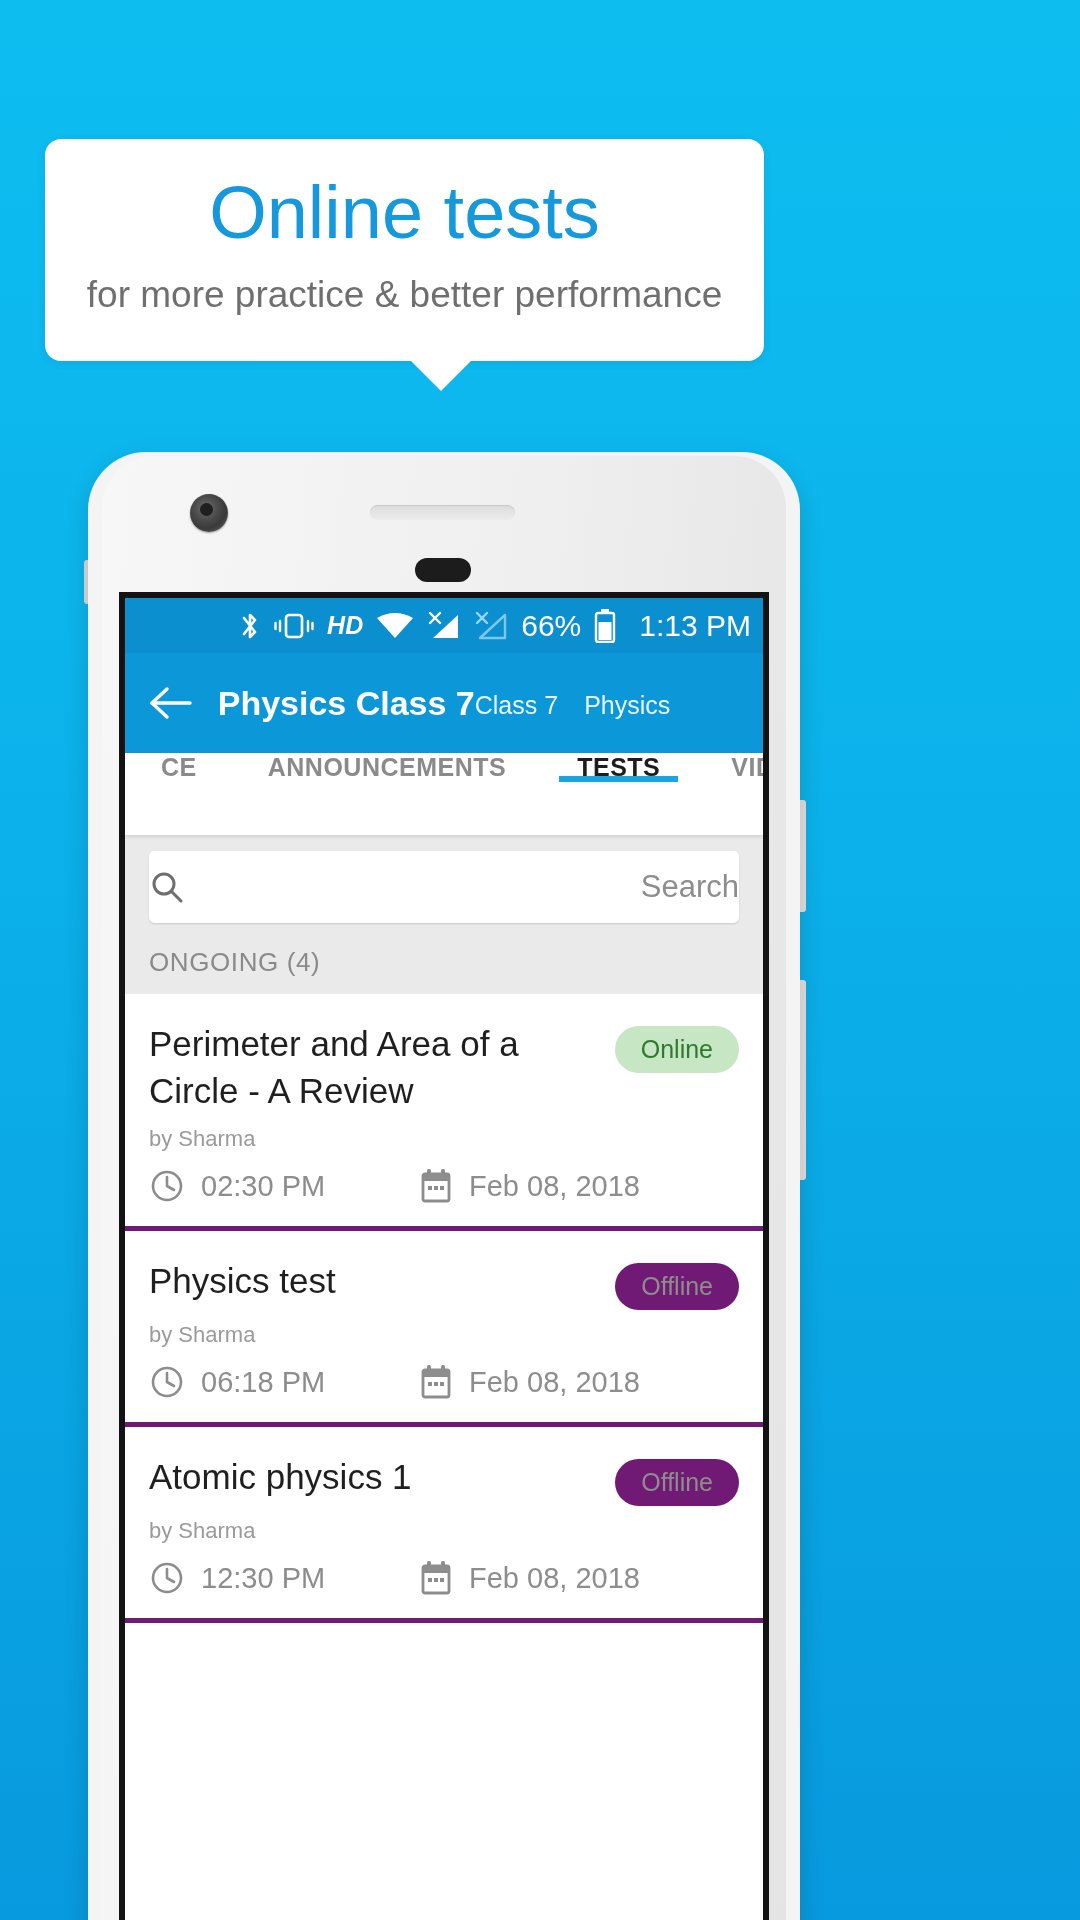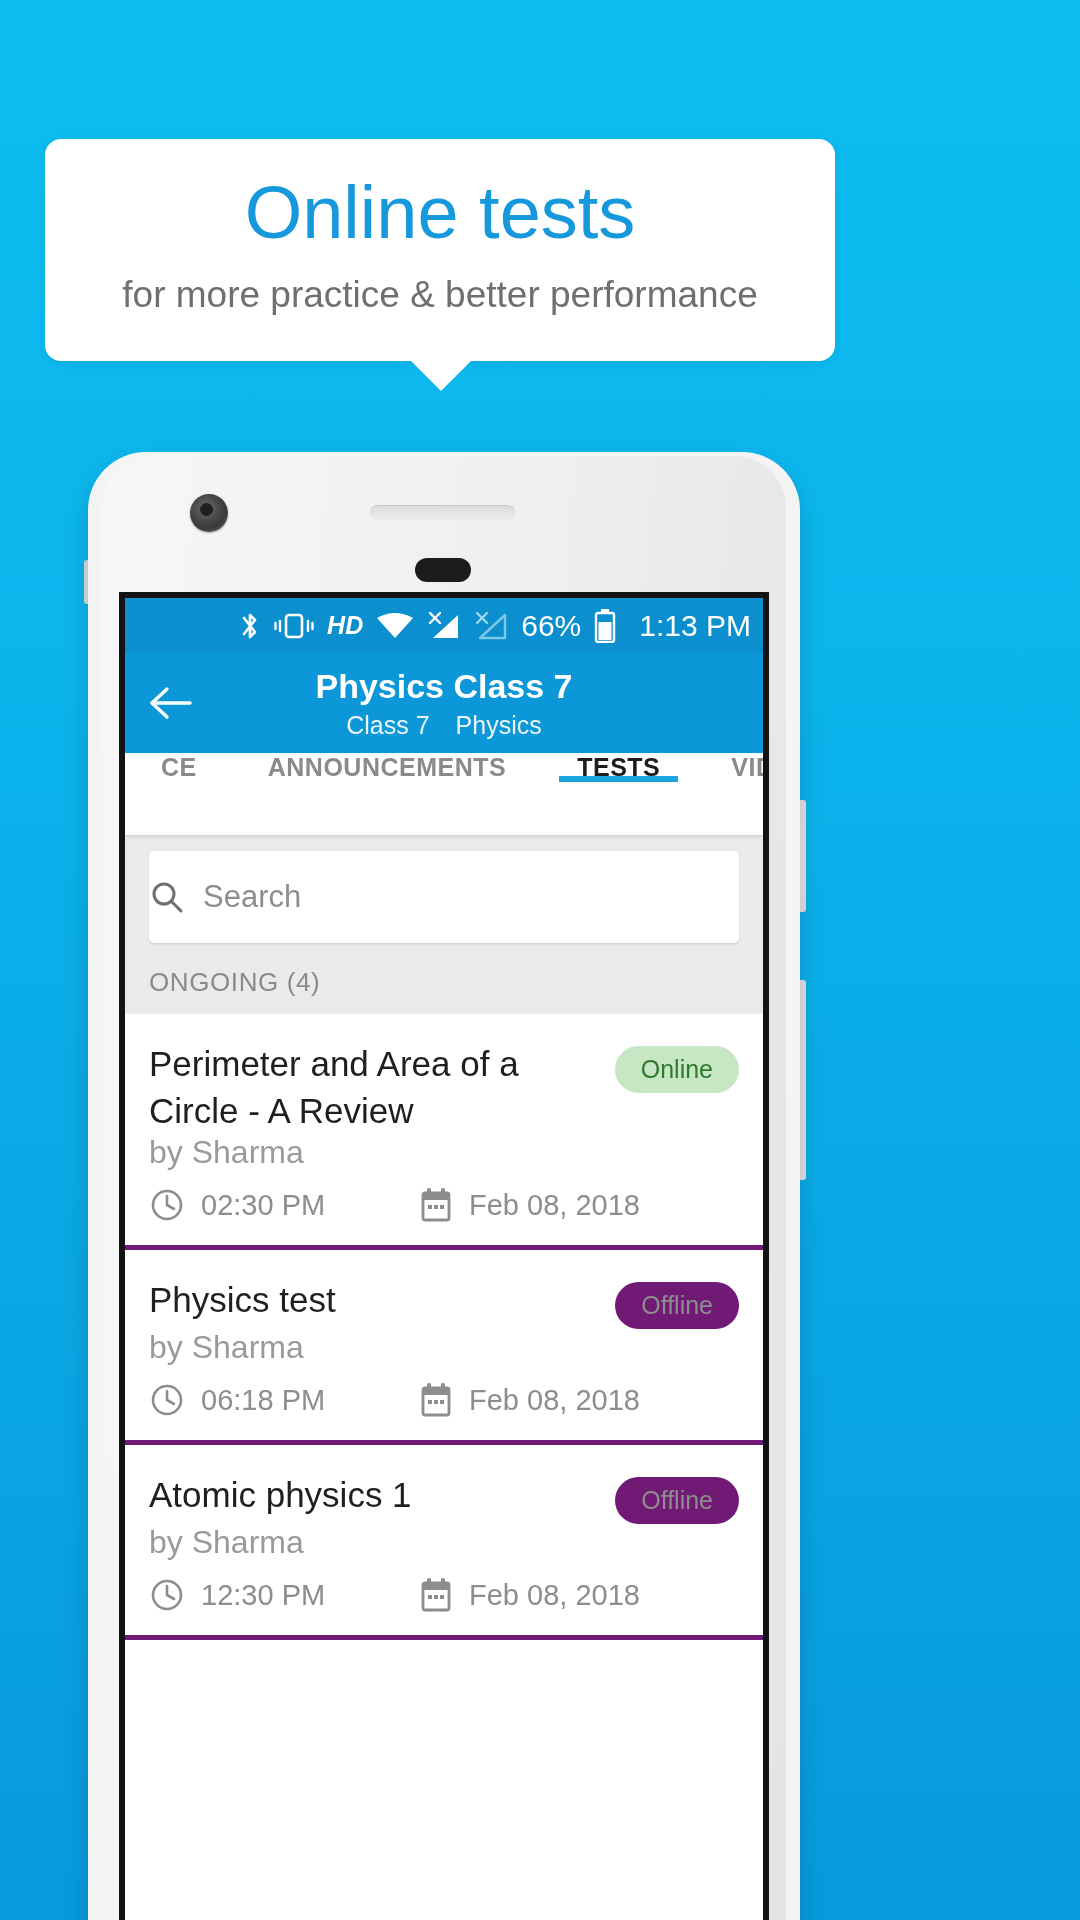--- a/index.html
+++ b/index.html
@@ -10,21 +10,21 @@
     background:#0fb3e8;
   }
   .stage{
     position:relative;width:1080px;height:1920px;
     background:linear-gradient(180deg,#0dbdf0 0%,#0cb4ec 35%,#0aa6e4 70%,#089ade 100%);
     overflow:hidden;
   }
 
   
   .bubble{
-    position:absolute;left:45px;top:139px;width:790px;height:222px;
+    position:absolute;left:45px;top:139px;width:719px;height:222px;
     background:#ffffff;border-radius:16px;
     box-shadow:0 2px 10px rgba(0,0,0,0.07);
     display:flex;flex-direction:column;align-items:center;justify-content:flex-start;text-align:center;
   }
   .bubble-title{
     margin-top:32px;
     font-size:74px;line-height:84px;font-weight:400;
     color:#1598dc;letter-spacing:0px;
   }
   .bubble-sub{
@@ -113,21 +113,21 @@
   
   .appbar{
     height:100px;background:#0c97d8;
     display:flex;align-items:center;position:relative;
   }
   .backbtn{
     width:92px;display:flex;align-items:center;justify-content:center;
   }
   .appbar-titles{
     position:absolute;left:0;right:0;top:0;bottom:0;
-    display:flex;flex-direction:column;align-items:center;justify-content:center;
+    display:flex;flex-direction:row;align-items:center;justify-content:center;
     pointer-events:none;
   }
   .appbar-title{
     font-size:34px;font-weight:700;color:#ffffff;line-height:40px;
   }
   .appbar-sub{
     margin-top:4px;font-size:25px;color:#eaf6fd;line-height:30px;
     display:flex;gap:26px;
   }
 
@@ -148,23 +148,23 @@
   .tab.active{color:#1d1d1d;}
   .tab.active::after{
     content:"";position:absolute;left:0;right:0;bottom:0;height:6px;background:#1ba4e2;
   }
 
   
   .searchwrap{
     background:#eaeaea;padding:16px 24px 14px 24px;
   }
   .searchbox{
-    height:92px;background:#ffffff;border-radius:5px;
+    height:72px;background:#ffffff;border-radius:5px;
     box-shadow:0 1px 2px rgba(0,0,0,0.14);
-    display:flex;align-items:center;justify-content:flex-start;gap:18px;
+    display:flex;align-items:center;justify-content:space-between;gap:18px;
   }
   .search-ph{font-size:31px;color:#8d8d8d;}
 
   .sectionhdr{
     background:#eaeaea;padding:10px 0 16px 24px;
     font-size:26px;color:#8a8a8a;letter-spacing:0.6px;
   }
 
   
   .card{
@@ -177,21 +177,21 @@
     font-size:35px;line-height:47px;color:#1f1f1f;font-weight:400;
     max-width:440px;
   }
   .badge{
     flex:0 0 auto;margin-top:6px;
     padding:9px 26px;border-radius:26px;font-size:25px;white-space:nowrap;
   }
   .badge.online{background:#c6e6c4;color:#2f7a2f;}
   .badge.offline{background:#701a75;color:#8d8d8d;}
   .card-by{
-    margin-top:0;font-size:32px;color:#9a9a9a;
+    margin-top:12px;font-size:22px;color:#9a9a9a;
   }
   .card-meta{
     margin-top:16px;display:flex;align-items:center;
   }
   .meta{display:flex;align-items:center;gap:16px;}
   .meta.time{width:270px;}
   .meta-text{font-size:29px;color:#8d8d8d;}
   svg{display:block;}
 </style>
 </head>

